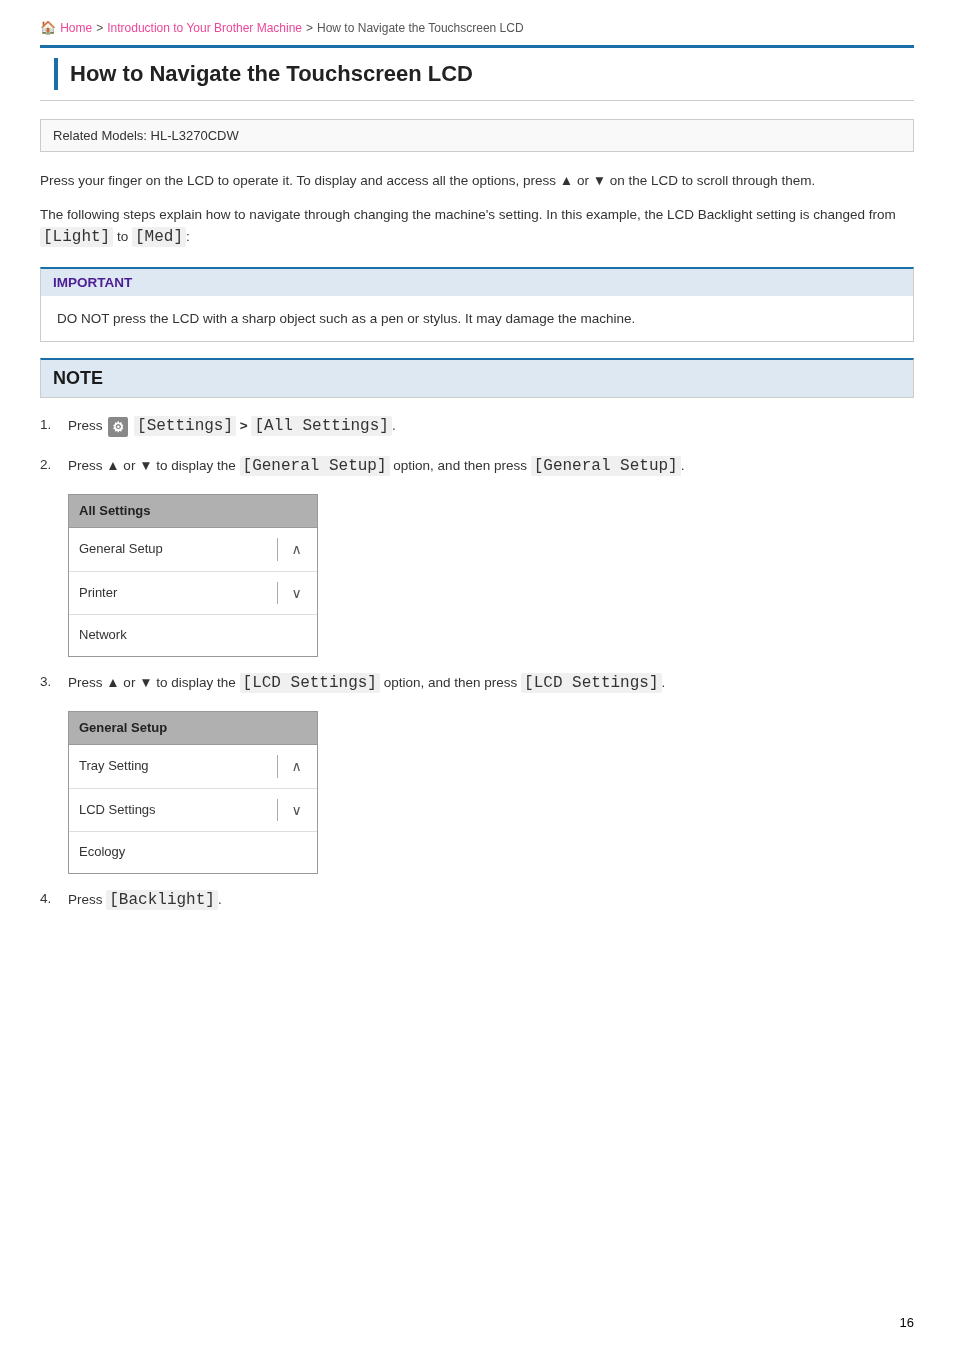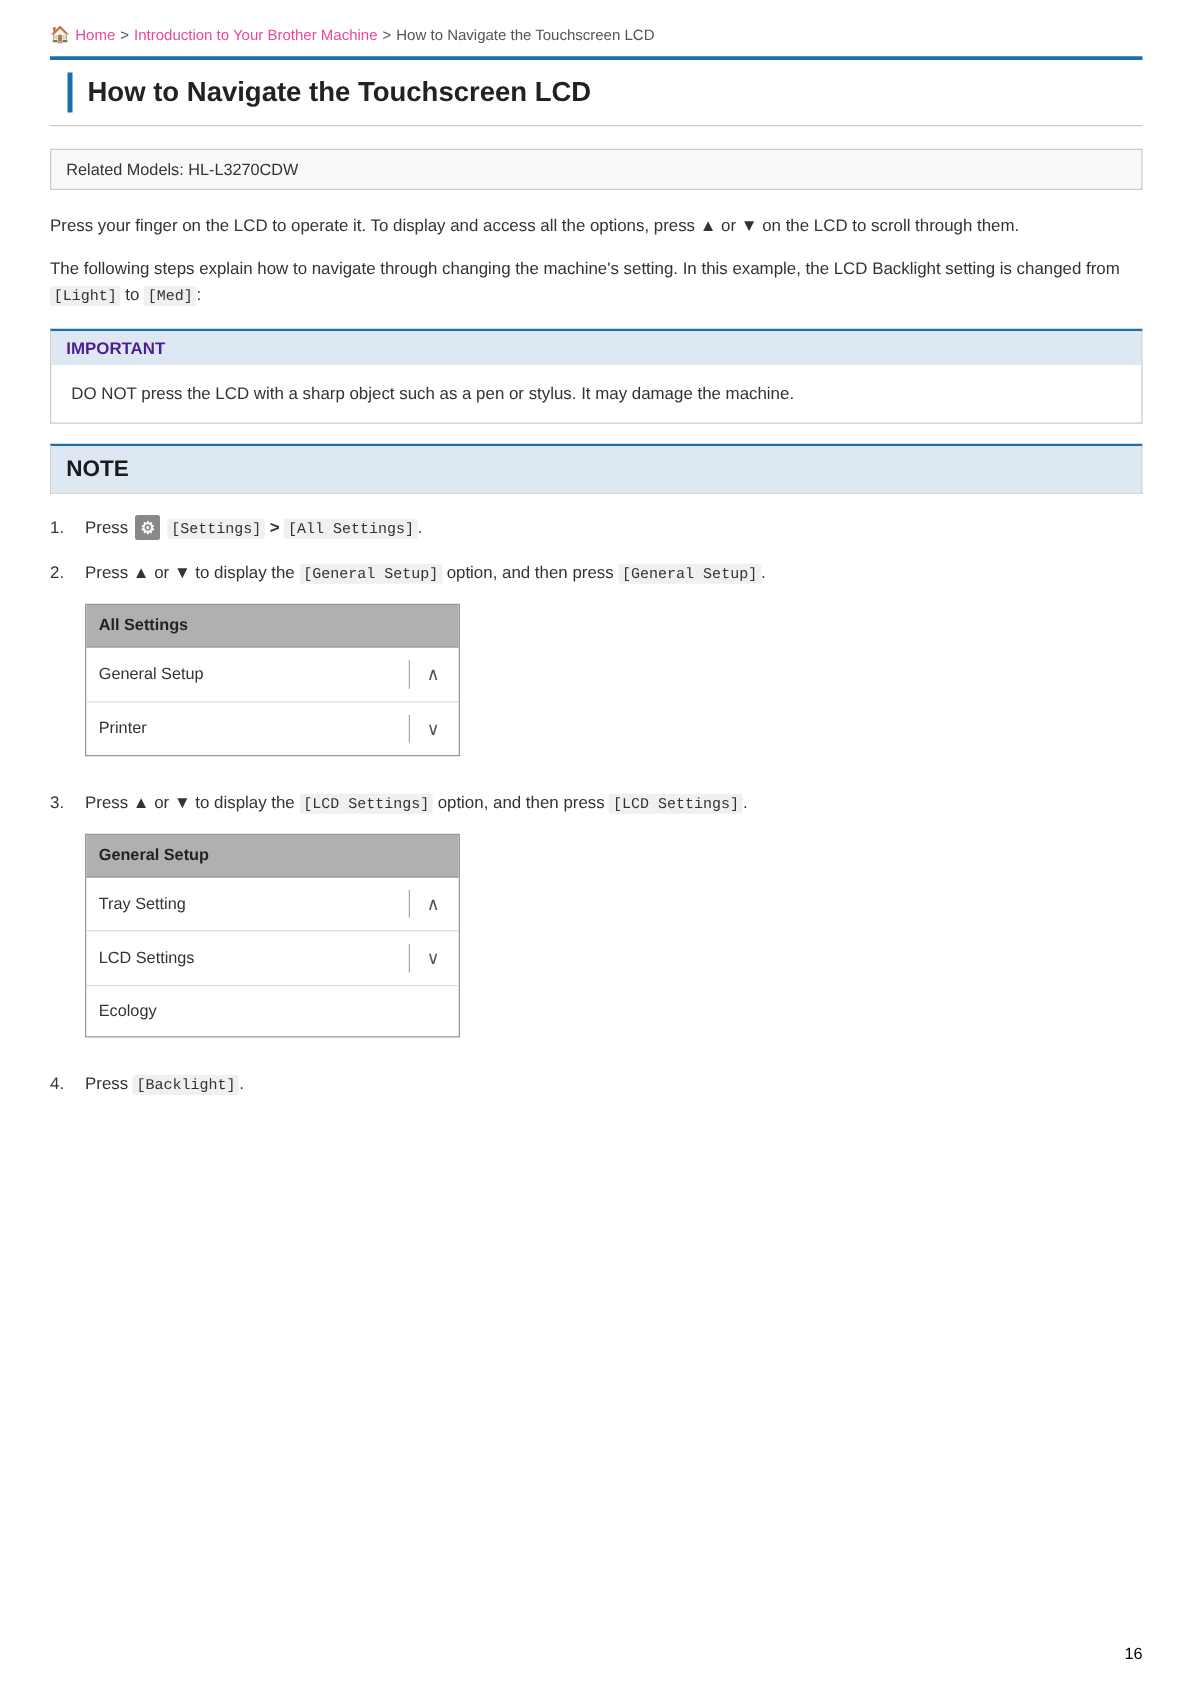--- a/index.html
+++ b/index.html
@@ -54,21 +54,21 @@
       background: #f9f9f9;
     }
     .related-models strong { font-weight: normal; }
     .body-text {
       font-size: 13.5px;
       line-height: 1.6;
       margin-bottom: 12px;
     }
     code, .mono {
       font-family: 'Courier New', monospace;
-      font-size: 12px;
+      font-size: 16px;
       background: #f0f0f0;
       padding: 1px 3px;
       border-radius: 2px;
     }
     .important-box {
       border: 1px solid #ccc;
       margin: 16px 0;
       border-top: 2px solid #1a6fa8;
     }
     .important-header {
@@ -130,22 +130,22 @@
       content: '⚙';
       color: #fff;
       font-size: 14px;
       position: absolute;
       top: 50%;
       left: 50%;
       transform: translate(-50%, -50%);
     }
     .menu-box {
       border: 1px solid #999;
-      width: 300px;
-      margin: 10px 0 26px 28px;
+      width: 250px;
+      margin: 10px 0 2px 28px;
       background: #fff;
     }
     .menu-header {
       background: #b0b0b0;
       padding: 6px 10px;
       font-size: 13px;
       font-weight: bold;
       color: #222;
       border-bottom: 1px solid #999;
     }
@@ -241,20 +241,24 @@
     <div class="menu-box">
       <div class="menu-header">All Settings</div>
       <div class="menu-item">
         <span>General Setup</span>
         <span class="menu-arrow">∧</span>
       </div>
       <div class="menu-item">
         <span>Printer</span>
         <span class="menu-arrow">∨</span>
       </div>
+      <div class="menu-item">
+        <span>Network</span>
+        <span class="menu-arrow"></span>
+      </div>
     </div>
   </li>
 
   <li>
     <span class="step-num">3.</span>
     <span class="step-content">
       Press ▲ or ▼ to display the <code>[LCD Settings]</code> option, and then press <code>[LCD Settings]</code>.
     </span>
   </li>
 

